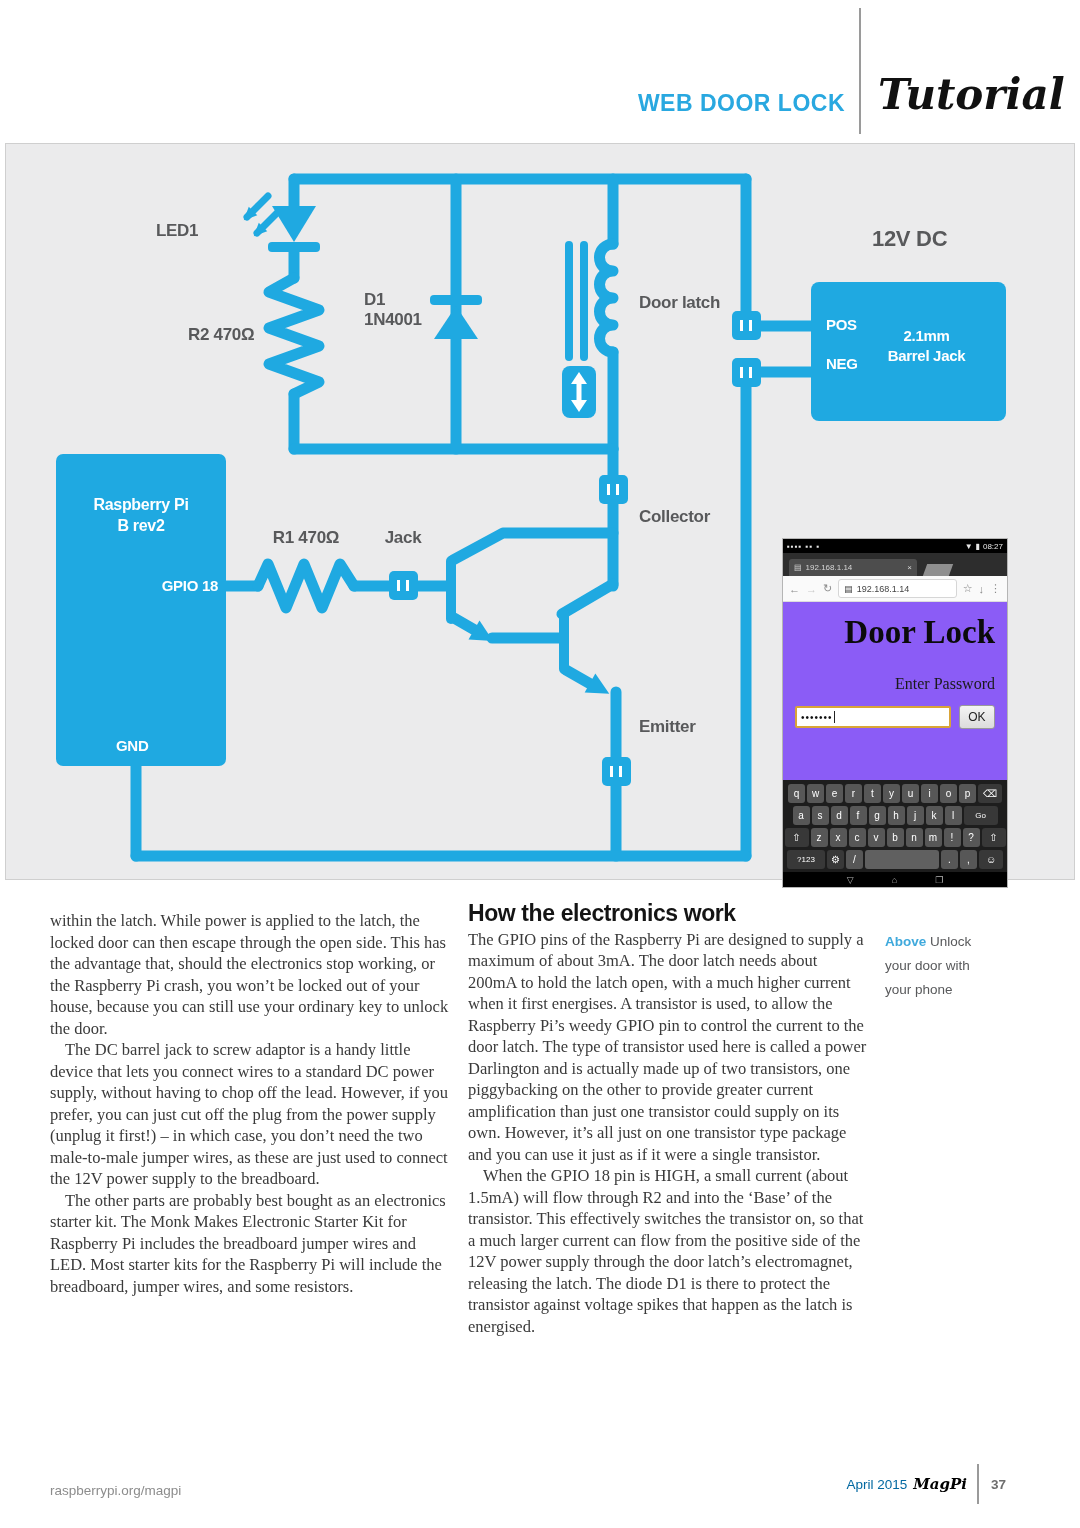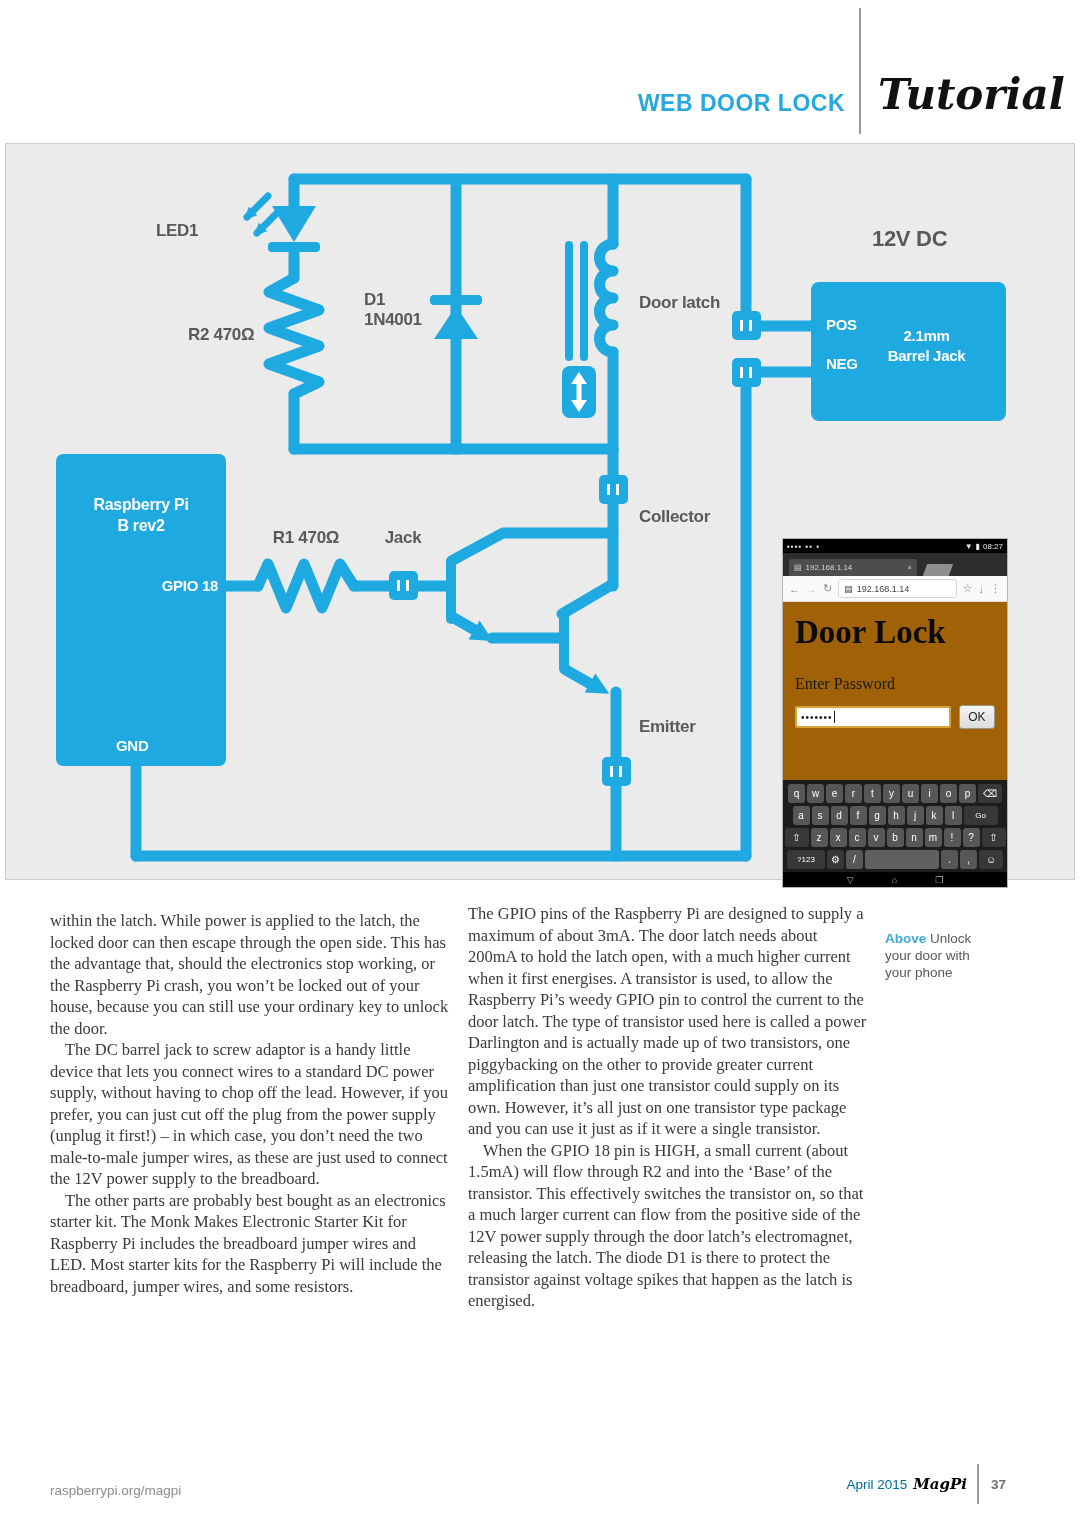--- a/index.html
+++ b/index.html
@@ -30,42 +30,42 @@
   .p-status .r{display:flex;gap:3px;align-items:center;color:#e8e8e8;}
   .p-tabs{height:20px;background:#2d2d2d;display:flex;align-items:flex-end;padding:3px 6px 0;flex:none;}
   .p-tab{width:118px;height:17px;background:#4d4d4d;border-radius:3px 3px 0 0;color:#d6d6d6;
     font-size:8px;display:flex;align-items:center;padding:0 5px;gap:4px;}
   .p-tab .t{flex:1;white-space:nowrap;overflow:hidden;}
   .p-tab-new{width:26px;height:12px;background:#8f8f8f;margin-left:8px;transform:skewX(-20deg);}
   .p-url{height:25px;background:#fafafa;border-bottom:1px solid #ddd;display:flex;align-items:center;
     padding:0 6px;gap:6px;color:#8a8a8a;font-size:11px;flex:none;}
   .p-omni{flex:1;height:17px;border:1px solid #d6d6d6;border-radius:3px;background:#fff;
     display:flex;align-items:center;gap:4px;padding:0 5px;font-size:9px;color:#444;}
-  .p-content{flex:1;background:#a16207;padding:6px 12px;position:relative;}
+  .p-content{flex:1;background:#8b5cf6;padding:6px 12px;position:relative;text-align:right;}
   .p-h1{font-family:"Liberation Serif",serif;font-weight:700;font-size:33px;color:#0b0b0b;margin-top:6px;}
   .p-prompt{font-family:"Liberation Serif",serif;font-size:16px;color:#1a1a1a;margin-top:24px;}
   .p-row{display:flex;align-items:center;margin-top:12px;gap:8px;}
   .p-pass{width:152px;height:18px;border:2px solid #d9a437;border-radius:2px;background:#fff;
     display:flex;align-items:center;padding:0 4px;font-size:10px;letter-spacing:1px;color:#111;}
   .p-caret{display:inline-block;width:1px;height:12px;background:#222;margin-left:1px;}
   .p-ok{width:36px;height:22px;border:1px solid #9a9a9a;border-radius:3px;
     background:linear-gradient(#f4f4f4,#dcdcdc);font-size:12px;color:#222;display:flex;
     align-items:center;justify-content:center;}
   .p-kb{background:#1d1d1d;padding:4px 4px 3px;flex:none;}
   .kb-row{display:flex;gap:2px;margin-bottom:3px;justify-content:center;}
   .key{height:19px;background:#575757;border-radius:3px;color:#fff;font-size:10px;
     display:flex;align-items:center;justify-content:center;flex:none;width:17px;}
   .key.dark{background:#383838;}
   .key.w24{width:24px;} .key.w26{width:38px;} .key.w34{width:34px;font-size:8px;}
   .key.space{flex:1;background:#606060;}
   .p-nav{height:15px;background:#000;display:flex;align-items:center;justify-content:center;
     gap:38px;color:#b5b5b5;font-size:9px;flex:none;}
 
   
-  .caption{position:absolute;left:885px;top:930px;width:112px;font-size:13.5px;line-height:17px;color:#58595b;}
+  .caption{position:absolute;left:885px;top:930px;width:112px;font-size:13.5px;line-height:24px;color:#58595b;}
   .caption .lead{color:#3fa9dc;font-weight:700;}
 
   
   .col{position:absolute;font-family:"Liberation Serif",serif;font-size:16.5px;line-height:21.5px;color:#3a3a3a;}
   .col p{margin:0;}
   .col p.ind{text-indent:15px;}
   .col-left{left:50px;top:910px;width:404px;}
   .col-right{left:468px;top:903px;width:400px;}
   .how-hdr{font-family:"Liberation Sans",sans-serif;font-weight:700;font-size:23px;
     letter-spacing:-.4px;color:#141414;margin:0 0 4px 0;}
@@ -306,20 +306,21 @@
 </div>
 
 <div class="caption"><span class="lead">Above</span><span> Unlock your door with your phone</span></div>
 
 <div class="col col-left">
   <p>within the latch. While power is applied to the latch, the locked door can then escape through the open side. This has the advantage that, should the electronics stop working, or the Raspberry Pi crash, you won’t be locked out of your house, because you can still use your ordinary key to unlock the door.</p>
   <p class="ind">The DC barrel jack to screw adaptor is a handy little device that lets you connect wires to a standard DC power supply, without having to chop off the lead. However, if you prefer, you can just cut off the plug from the power supply (unplug it first!) – in which case, you don’t need the two male-to-male jumper wires, as these are just used to connect the 12V power supply to the breadboard.</p>
   <p class="ind">The other parts are probably best bought as an electronics starter kit. The Monk Makes Electronic Starter Kit for Raspberry Pi includes the breadboard jumper wires and LED. Most starter kits for the Raspberry Pi will include the breadboard, jumper wires, and some resistors.</p>
 </div>
 <div class="col col-right">
+  <h2 class="how-hdr">How the electronics work</h2>
   <p>The GPIO pins of the Raspberry Pi are designed to supply a maximum of about 3mA. The door latch needs about 200mA to hold the latch open, with a much higher current when it first energises. A transistor is used, to allow the Raspberry Pi’s weedy GPIO pin to control the current to the door latch. The type of transistor used here is called a power Darlington and is actually made up of two transistors, one piggybacking on the other to provide greater current amplification than just one transistor could supply on its own. However, it’s all just on one transistor type package and you can use it just as if it were a single transistor.</p>
   <p class="ind">When the GPIO 18 pin is HIGH, a small current (about 1.5mA) will flow through R2 and into the ‘Base’ of the transistor. This effectively switches the transistor on, so that a much larger current can flow from the positive side of the 12V power supply through the door latch’s electromagnet, releasing the latch. The diode D1 is there to protect the transistor against voltage spikes that happen as the latch is energised.</p>
 </div>
 
 <div class="foot-site">raspberrypi.org/magpi</div>
 <div class="foot-right">
   <span class="foot-date">April 2015</span>
   <span class="foot-logo">MagPi</span>
   <span class="foot-bar"></span>
   <span class="foot-page">37</span>

